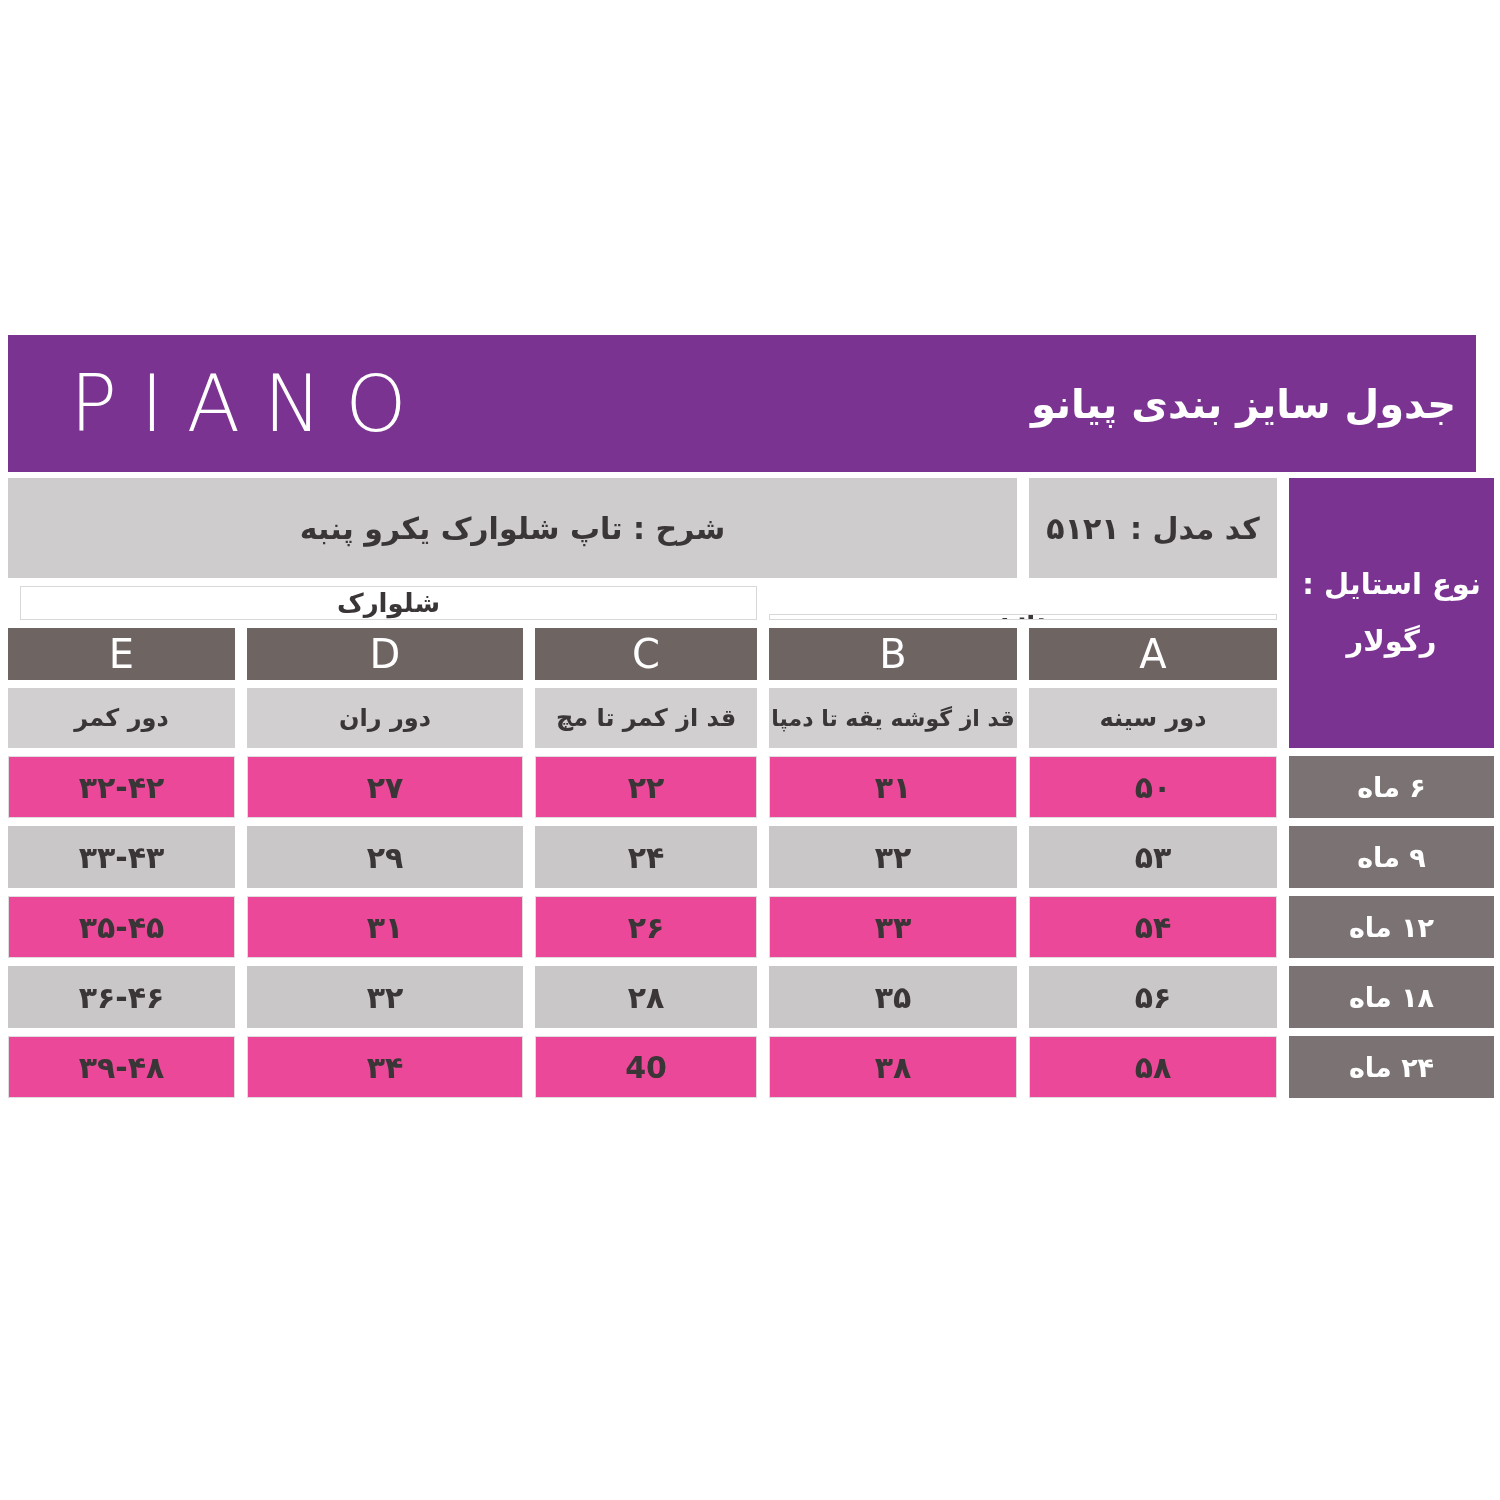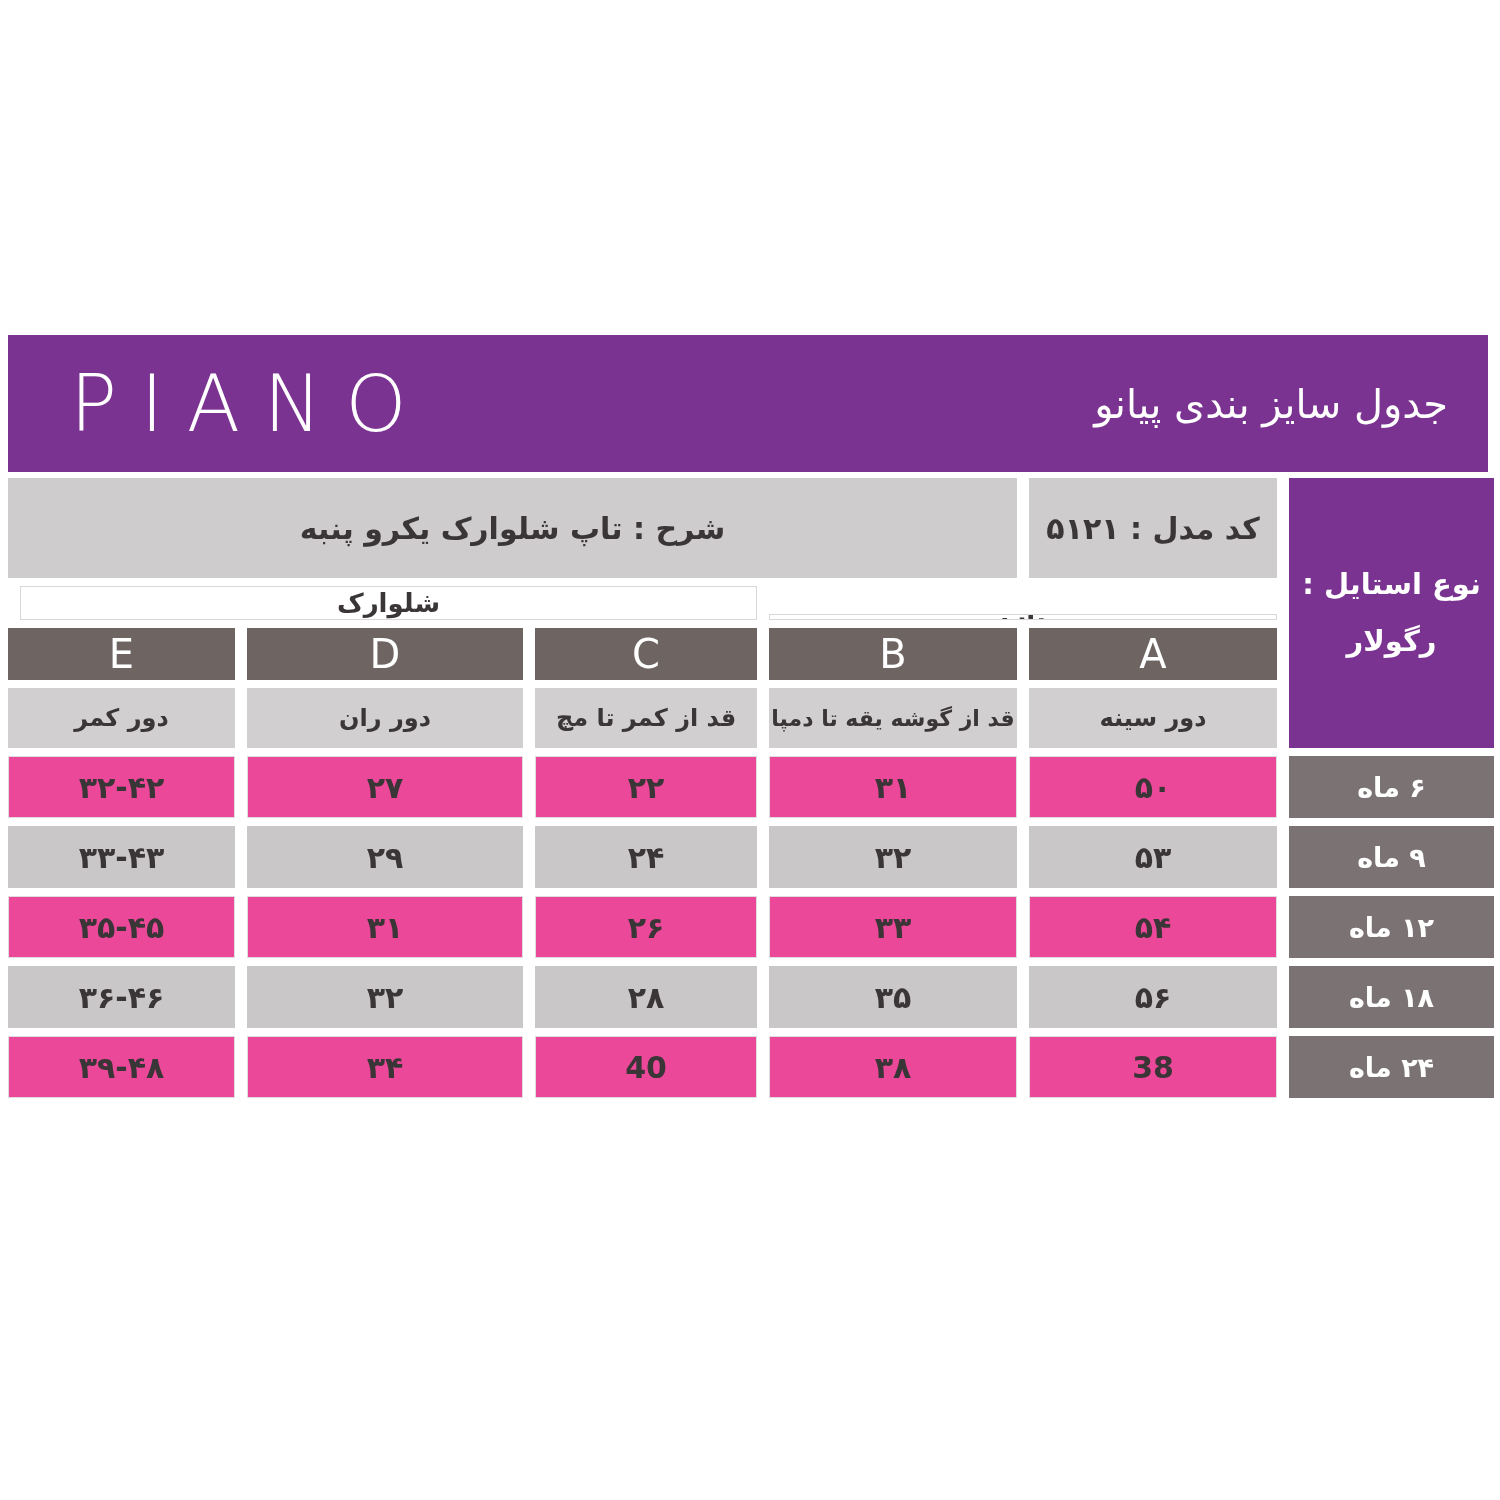--- a/index.html
+++ b/index.html
@@ -8,43 +8,43 @@
     width: 1500px;
     height: 1500px;
     background: #ffffff;
     overflow: hidden;
     font-family: "DejaVu Sans", sans-serif;
   }
 
   
   .header {
     position: absolute;
-    left: 8px; right: 12px; top: 335px; height: 137px;
+    left: 8px; right: 24px; top: 335px; height: 137px;
     background: var(--purple, #7a3391);
     display: flex;
     align-items: center;
     justify-content: space-between;
     gap: 19px;
   }
   .brand {
     color: #ffffff;
     font-size: 78px;
     font-weight: 200;
     letter-spacing: 0.30em;
     padding-left: 62px;
     line-height: 1;
     white-space: nowrap;
   }
   .title {
     direction: rtl;
     color: #ffffff;
     font-size: 40px;
-    font-weight: normal;
+    font-weight: bold;
     padding-left: 40px;  
-    padding-right: 40px;
+    padding-right: 20px;
     white-space: nowrap;
   }
 
   
   .size-table {
     position: absolute;
     left: 8px; top: 478px;
     width: 1486px;
     direction: rtl;              
     display: grid;
@@ -184,20 +184,20 @@
     <div class="cell value-box row-white" style="grid-row:7; grid-column:6">۳۵-۴۵</div>
 
     <div class="cell age-box" style="grid-row:8">۱۸ ماه</div>
     <div class="cell value-box row-gray" style="grid-row:8; grid-column:2">۵۶</div>
     <div class="cell value-box row-gray" style="grid-row:8; grid-column:3">۳۵</div>
     <div class="cell value-box row-gray" style="grid-row:8; grid-column:4">۲۸</div>
     <div class="cell value-box row-gray" style="grid-row:8; grid-column:5">۳۲</div>
     <div class="cell value-box row-gray" style="grid-row:8; grid-column:6">۳۶-۴۶</div>
 
     <div class="cell age-box" style="grid-row:9">۲۴ ماه</div>
-    <div class="cell value-box row-white" style="grid-row:9; grid-column:2">38</div>
+    <div class="cell value-box row-white" style="grid-row:9; grid-column:2">۵۸</div>
     <div class="cell value-box row-white" style="grid-row:9; grid-column:3">۳۸</div>
     <div class="cell value-box row-white" style="grid-row:9; grid-column:4">40</div>
     <div class="cell value-box row-white" style="grid-row:9; grid-column:5">۳۴</div>
     <div class="cell value-box row-white" style="grid-row:9; grid-column:6">۳۹-۴۸</div>
 
   </div>
 </div>
 
 </body></html>

